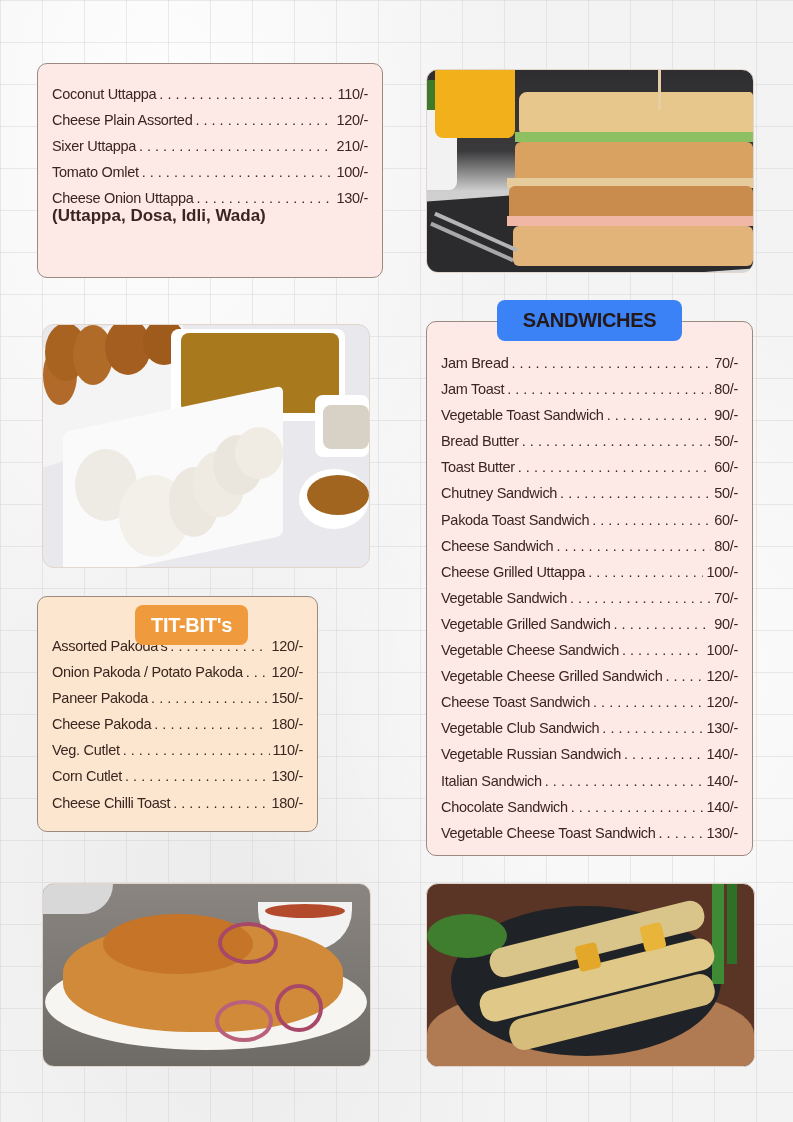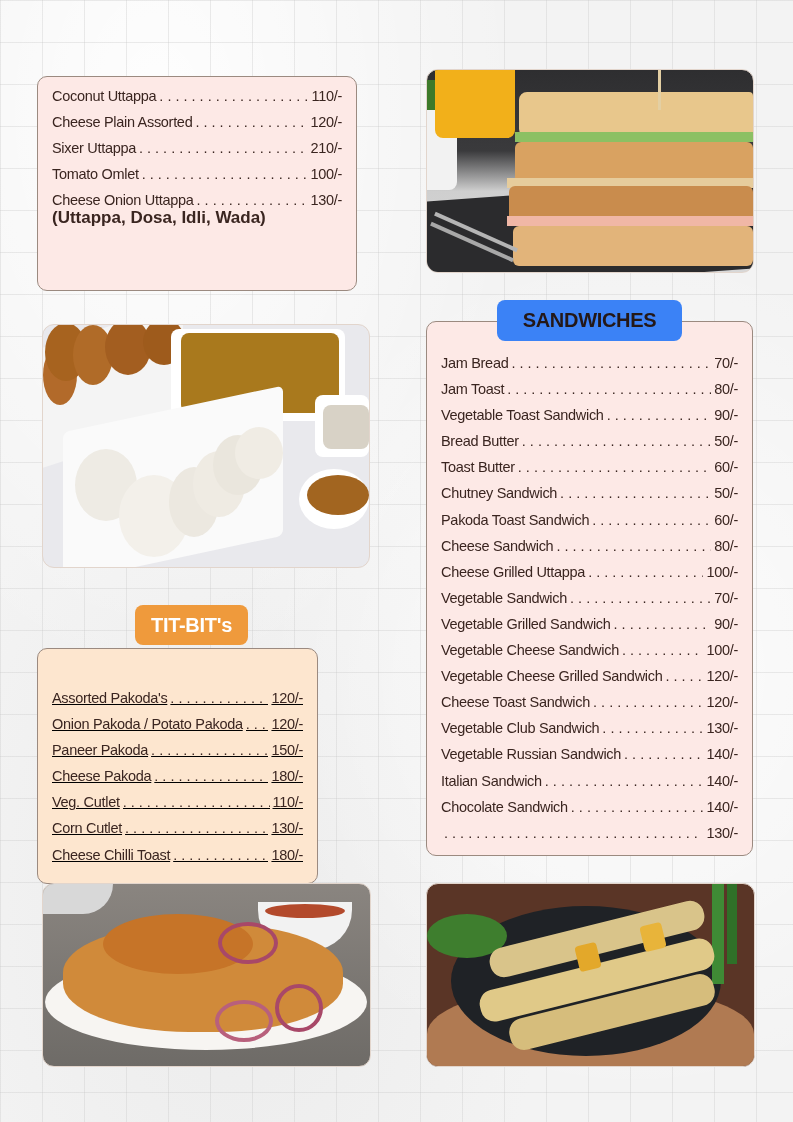--- a/index.html
+++ b/index.html
@@ -48,21 +48,21 @@
   .badge.orange { background:#ef9a3c; color:#ffffff; }
   .badge.rose { background:#3b82f6; color:#241818; }
   .photo {
     position:absolute; border-radius:12px; overflow:hidden;
     border:1px solid #e2d5cc;
   }
 </style>
 </head>
 <body>
 
-<div class="panel pink" style="left:37px; top:76px; width:320px; height:215px; padding-top:6px;">
+<div class="panel pink" style="left:37px; top:63px; width:346px; height:215px; padding-top:17px;">
   <div class="row">
       <span class="name">Coconut Uttappa</span>
       <span class="dots"></span>
       <span class="price">110/-</span>
     </div>
   <div class="row">
       <span class="name">Cheese Plain Assorted</span>
       <span class="dots"></span>
       <span class="price">120/-</span>
     </div>
@@ -116,21 +116,21 @@
   <div style="position:absolute; left:126px; top:142px; width:50px; height:70px; background:#ece8e0; border-radius:50%;"></div>
   <div style="position:absolute; left:150px; top:126px; width:52px; height:66px; background:#efebe3; border-radius:50%;"></div>
   <div style="position:absolute; left:170px; top:110px; width:50px; height:60px; background:#eae6dd; border-radius:50%;"></div>
   <div style="position:absolute; left:192px; top:102px; width:48px; height:52px; background:#f0ece4; border-radius:50%;"></div>
   <div style="position:absolute; left:272px; top:70px; width:54px; height:62px; background:#ffffff; border-radius:8px;"></div>
   <div style="position:absolute; left:280px; top:80px; width:46px; height:44px; background:#d8d2c6; border-radius:8px;"></div>
   <div style="position:absolute; left:256px; top:144px; width:70px; height:60px; background:#ffffff; border-radius:50%;"></div>
   <div style="position:absolute; left:264px; top:150px; width:62px; height:40px; background:#a26520; border-radius:50%;"></div>
 </div>
 
-<div class="panel peach" style="left:37px; top:648px; width:281px; height:236px; padding-top:36px;text-decoration:underline;">
+<div class="panel peach" style="left:37px; top:596px; width:281px; height:236px; padding-top:36px;">
   <div class="row">
       <span class="name">Assorted Pakoda's</span>
       <span class="dots"></span>
       <span class="price">120/-</span>
     </div>
   <div class="row">
       <span class="name">Onion Pakoda / Potato Pakoda</span>
       <span class="dots"></span>
       <span class="price">120/-</span>
     </div>
@@ -247,20 +247,21 @@
       <span class="name">Italian Sandwich</span>
       <span class="dots"></span>
       <span class="price">140/-</span>
     </div>
   <div class="row">
       <span class="name">Chocolate Sandwich</span>
       <span class="dots"></span>
       <span class="price">140/-</span>
     </div>
   <div class="row">
+      <span class="name">Vegetable Cheese Toast Sandwich</span>
       <span class="dots"></span>
       <span class="price">130/-</span>
     </div>
 </div>
 <div class="badge rose" style="left:497px; top:300px; width:185px; height:41px; line-height:41px;">SANDWICHES</div>
 
 <div class="photo" style="left:42px; top:883px; width:327px; height:182px; background:linear-gradient(180deg,#8a8580 0%,#6e6b67 100%);">
   <div style="position:absolute; left:0; top:0; width:70px; height:30px; background:#d8d8d8; border-radius:0 0 40px 0;"></div>
   <div style="position:absolute; left:215px; top:18px; width:94px; height:48px; background:#f2f2f2; border-radius:0 0 40px 40px;"></div>
   <div style="position:absolute; left:222px; top:20px; width:80px; height:14px; background:#b34a2c; border-radius:50%;"></div>

